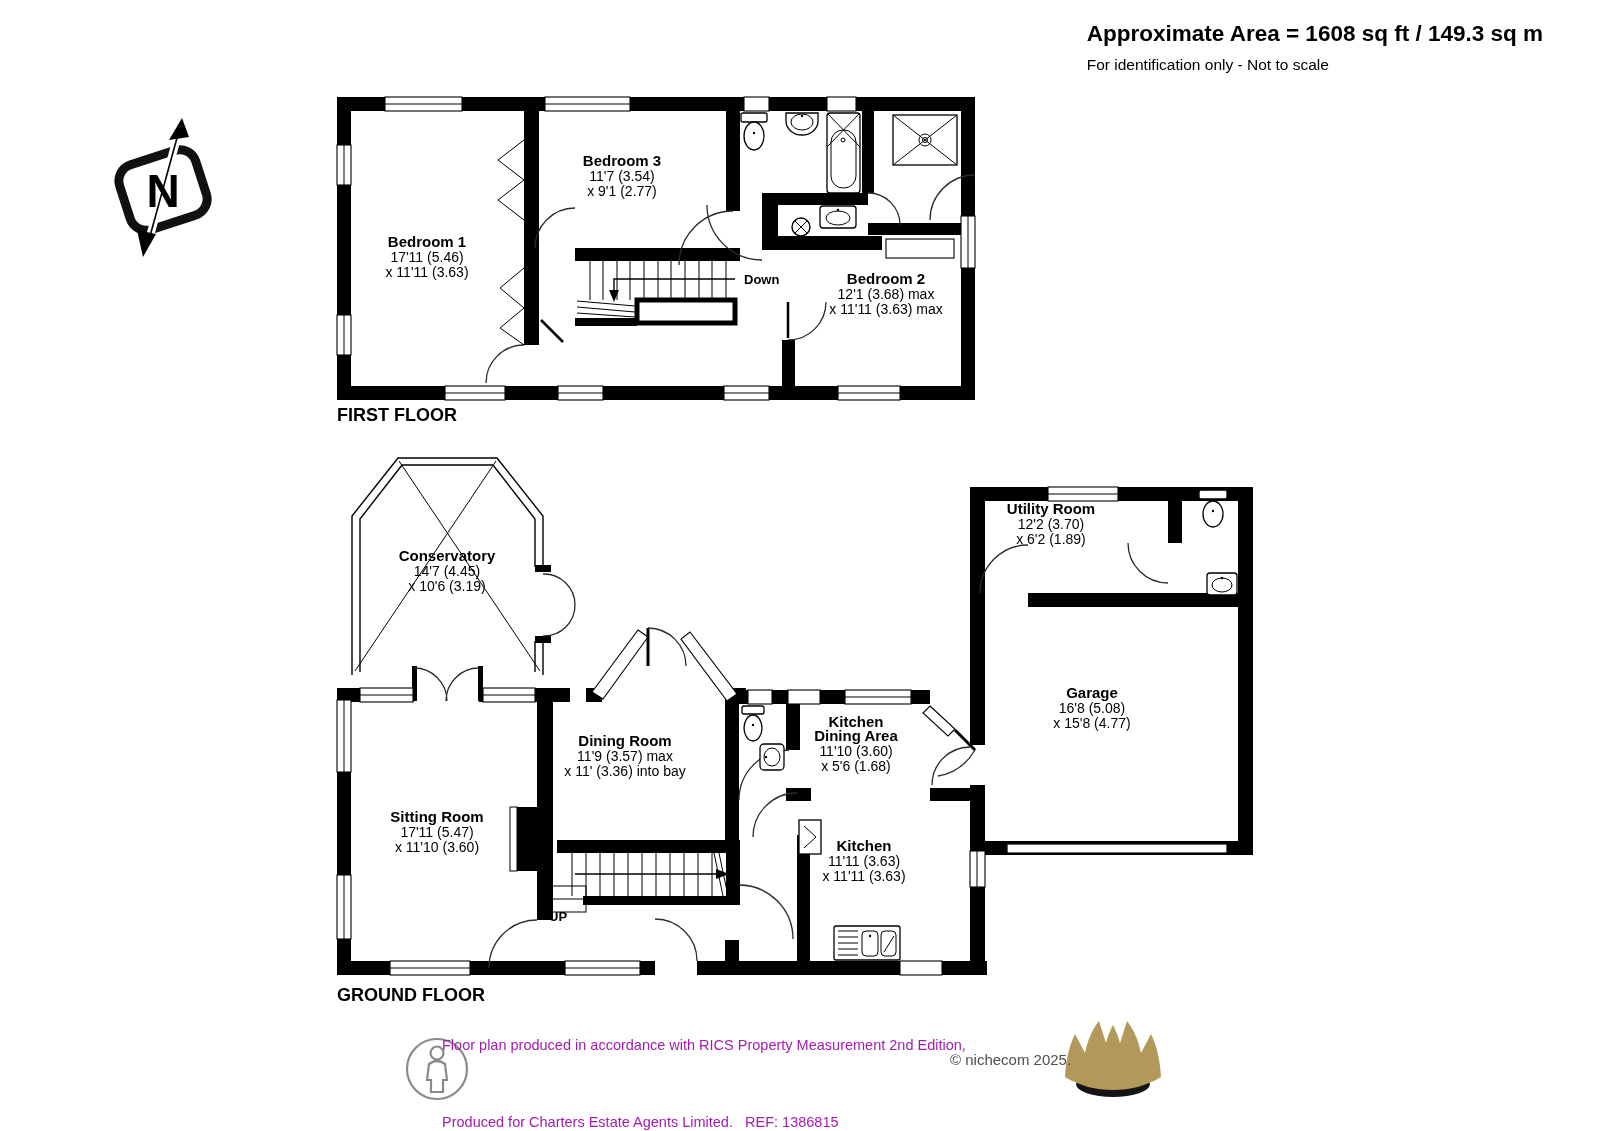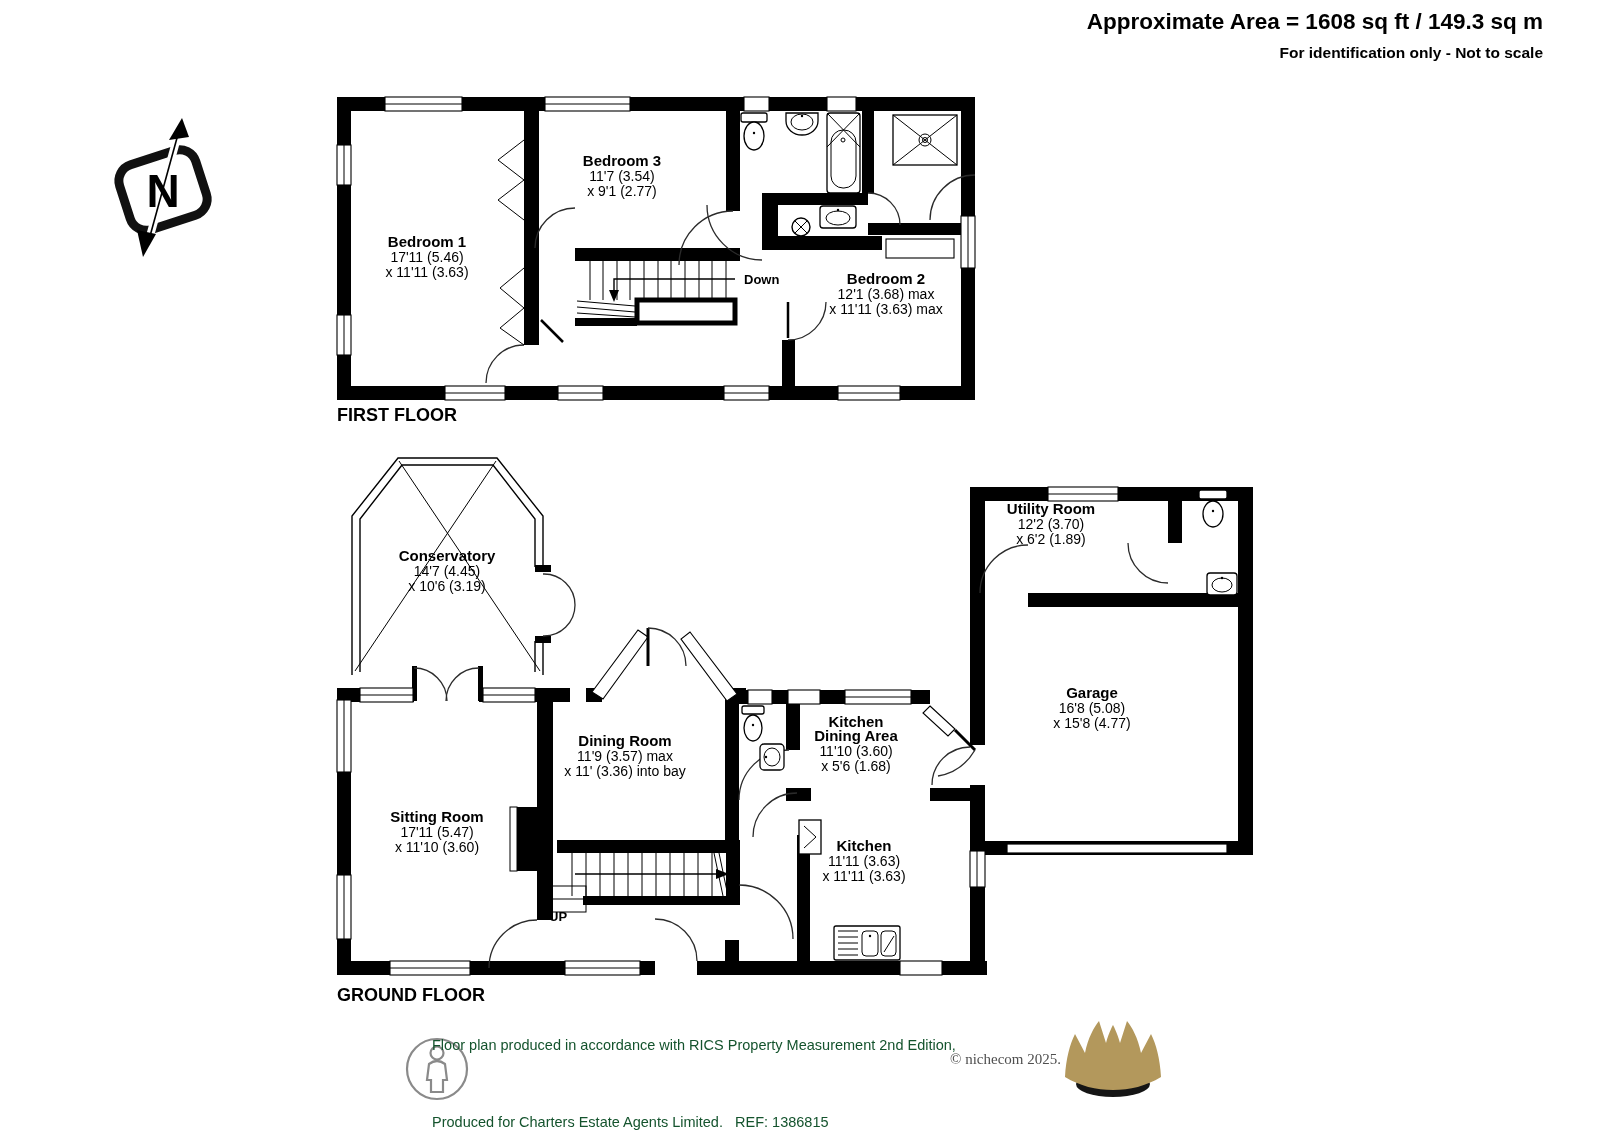--- a/index.html
+++ b/index.html
@@ -11,26 +11,26 @@
   .rdim{font-size:14px;text-anchor:middle;}
   .ftitle{font-size:18px;font-weight:bold;}
   .slabel{font-size:13px;font-weight:bold;}
   .wall{fill:#000;stroke:none;}
   .thin{fill:none;stroke:#000;stroke-width:1.4;}
   .thin2{fill:none;stroke:#000;stroke-width:1;}
   .door{fill:none;stroke:#2b2b2b;stroke-width:1.3;}
   .win{fill:#fff;stroke:#000;stroke-width:1.1;}
   .fix{fill:#fff;stroke:#000;stroke-width:1.3;}
   .gray{stroke:#8a8a8a;fill:none;stroke-width:2.2;}
-  #header-area{position:absolute;top:8px;right:57px;text-align:right;
+  #header-area{position:absolute;top:20px;right:57px;text-align:left;
        font-size:22.5px;font-weight:bold;line-height:27.5px;}
-  #header-note{font-size:15.5px;font-weight:bold;margin-top:3px;}
-  #footer-text{position:absolute;left:432px;top:1036px;font-size:14.5px;
-       line-height:19.3px;color:#14532d;white-space:pre-wrap;}
-  #footer-copy{position:absolute;left:950px;top:1051px;font-size:15px;color:#4f4f4f;font-family:Liberation Serif, serif;}
+  #header-note{font-size:15.5px;font-weight:normal;margin-top:3px;}
+  #footer-text{position:absolute;left:442px;top:1036px;font-size:14.5px;
+       line-height:19.3px;color:#a21caf;white-space:pre-wrap;}
+  #footer-copy{position:absolute;left:950px;top:1051px;font-size:15px;color:#4f4f4f;}
 </style>
 </head>
 <body>
 
 <svg id="plan-svg" width="1600" height="1131" viewBox="0 0 1600 1131">
 
   <g>
     <g transform="rotate(-18 163 190)">
       <rect x="123" y="156" width="80" height="68" rx="17" fill="#fff" stroke="#111" stroke-width="9"></rect>
     </g>

